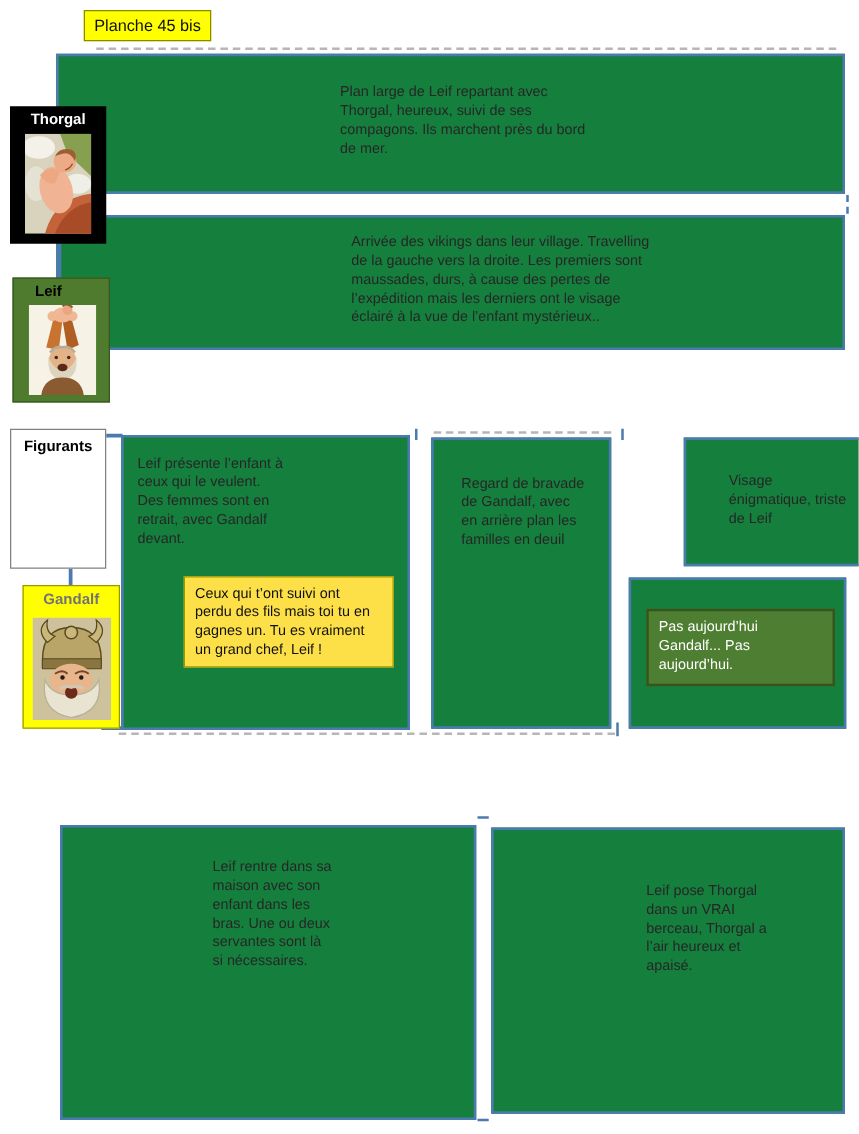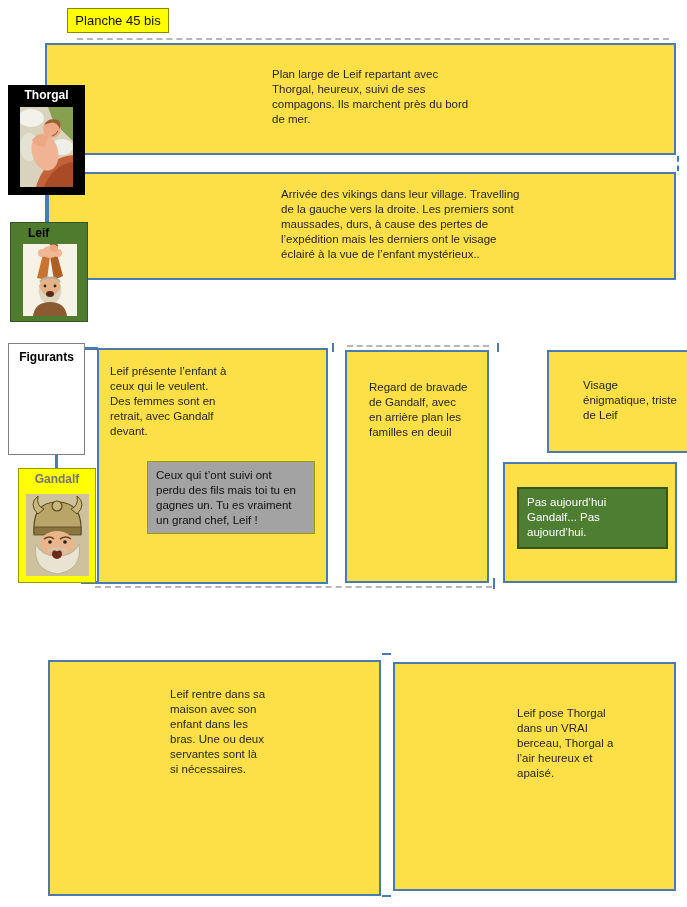--- a/index.html
+++ b/index.html
@@ -1,42 +1,42 @@
 <!DOCTYPE html>
 <html><head>
 <meta charset="utf-8">
 <style>
   html,body{margin:0;padding:0;background:#ffffff;}
   .page{
     position:relative;width:687px;height:907px;background:#ffffff;overflow:hidden;
     font-family:"Liberation Sans",sans-serif;color:#262626;
   }
   .panel{
-    position:absolute;box-sizing:border-box;border:2px solid #4a7aaf;background:#fde047;
+    position:absolute;box-sizing:border-box;border:2px solid #4a7aaf;background:#15803d;
   }
   .panel-text{
     position:absolute;font-size:11.5px;line-height:15px;white-space:pre-line;color:#262626;
   }
   .title-label{
     position:absolute;left:67px;top:8px;width:102px;height:25px;background:#ffff00;
     border:1px solid #8a8a00;box-sizing:border-box;text-align:center;line-height:23px;
     font-size:13px;color:#111;
   }
   .char-box{position:absolute;box-sizing:border-box;z-index:5;}
   .char-label{font-size:12px;font-weight:bold;text-align:center;padding-top:3px;}
   .char-art{position:absolute;display:block;}
   .conn{position:absolute;background:#4a7aaf;z-index:4;}
   .gdash{position:absolute;border-top:2px dashed #b6b6b6;height:0;z-index:2;}
   .bdash-v{position:absolute;border-left:2px dashed #4a7aaf;width:0;z-index:2;}
   .bdash-h{position:absolute;border-top:2px dashed #4a7aaf;height:0;z-index:2;}
   .speech{
     position:absolute;box-sizing:border-box;font-size:11.5px;line-height:15px;
     white-space:pre-line;padding:6px 8px;z-index:6;
   }
-  .speech-yellow{background:#a3a3a3;border:1px solid #9a9a00;color:#111;}
+  .speech-yellow{background:#fde047;border:1px solid #9a9a00;color:#111;}
   .speech-green{background:#4e7e32;border:2px solid #35551d;color:#ffffff;}
 </style>
 </head>
 <body>
 
 <div class="page">
 
   <div class="title-label">Planche 45 bis</div>
 
   <div class="gdash" style="left:77px;top:38px;width:592px;"></div>

